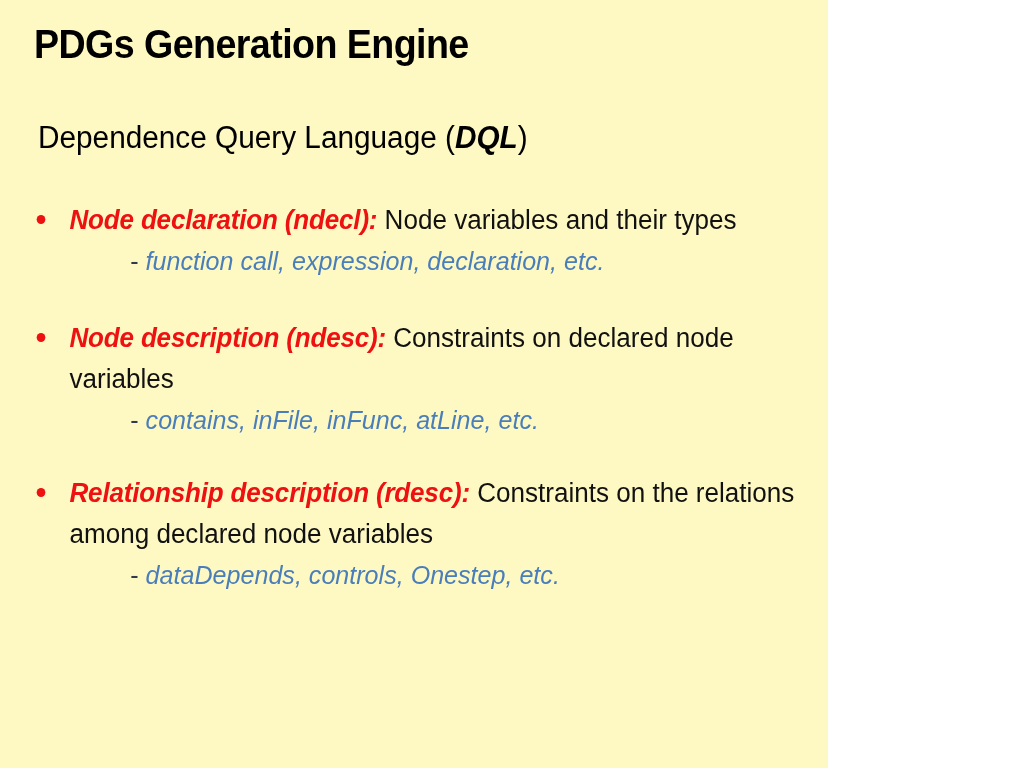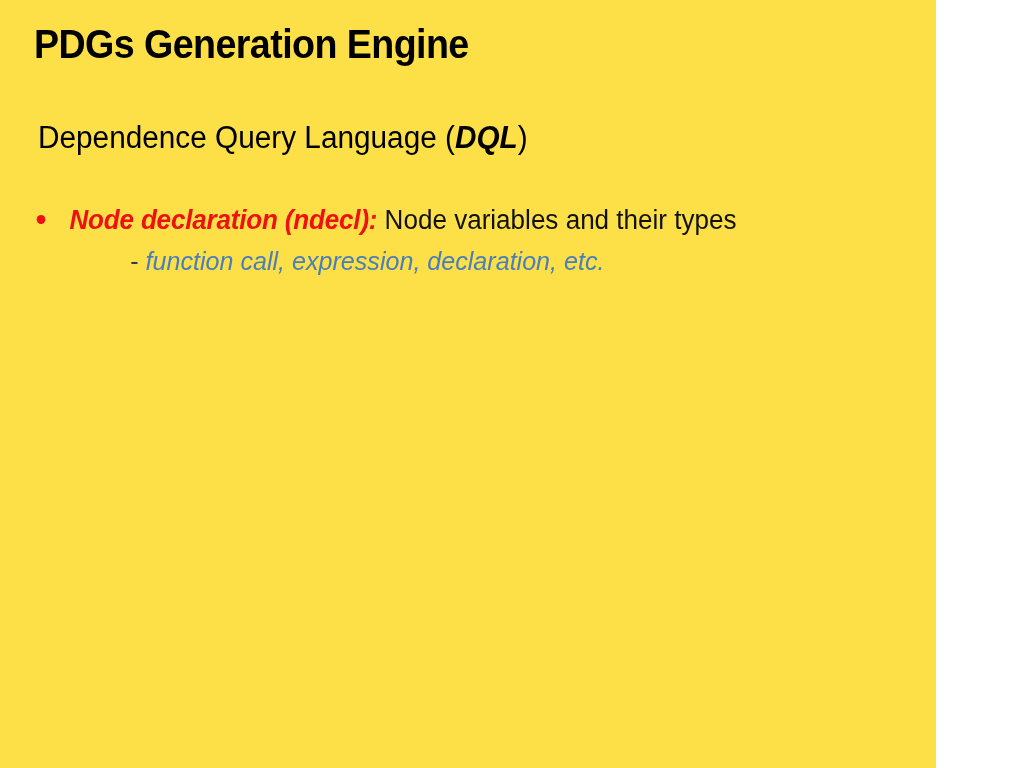--- a/index.html
+++ b/index.html
@@ -2,23 +2,23 @@
 <html><head>
 <meta charset="utf-8">
 <style>
   html, body {
     margin: 0;
     padding: 0;
     background: #ffffff;
   }
   .slide {
     position: relative;
-    width: 936px;
+    width: 828px;
     height: 768px;
-    background: #fde047;
+    background: #fef9c3;
     overflow: hidden;
     font-family: "Liberation Sans", sans-serif;
     -webkit-font-smoothing: antialiased;
   }
 
   
   .slide-title {
     position: absolute;
     left: 34px;
     top: 22px;
@@ -152,21 +152,41 @@
         <span class="bullet-marker"></span><span class="lead">Node declaration (ndecl):</span><span class="rest"> Node variables and their types</span>
       </div>
       <div class="subitem">
         <span class="dash">-</span>
         <span class="subtext">function call, expression, declaration, etc.</span>
       </div>
     </div>
 
     <div class="gap-lg"></div>
 
+    <div class="bullet-block">
+      <div class="bullet-line">
+        <span class="bullet-marker"></span><span class="lead">Node description (ndesc):</span><span class="rest"> Constraints on declared node</span>
+      </div>
+      <div class="bullet-cont">variables</div>
+      <div class="subitem">
+        <span class="dash">-</span>
+        <span class="subtext">contains, inFile, inFunc, atLine, etc.</span>
+      </div>
+    </div>
 
     <div class="gap-md"></div>
 
+    <div class="bullet-block">
+      <div class="bullet-line">
+        <span class="bullet-marker"></span><span class="lead">Relationship description (rdesc):</span><span class="rest"> Constraints on the relations</span>
+      </div>
+      <div class="bullet-cont">among declared node variables</div>
+      <div class="subitem">
+        <span class="dash">-</span>
+        <span class="subtext">dataDepends, controls, Onestep, etc.</span>
+      </div>
+    </div>
 
     <div class="gap-md"></div>
 
 
   </div>
 </div>
 
 </body></html>

